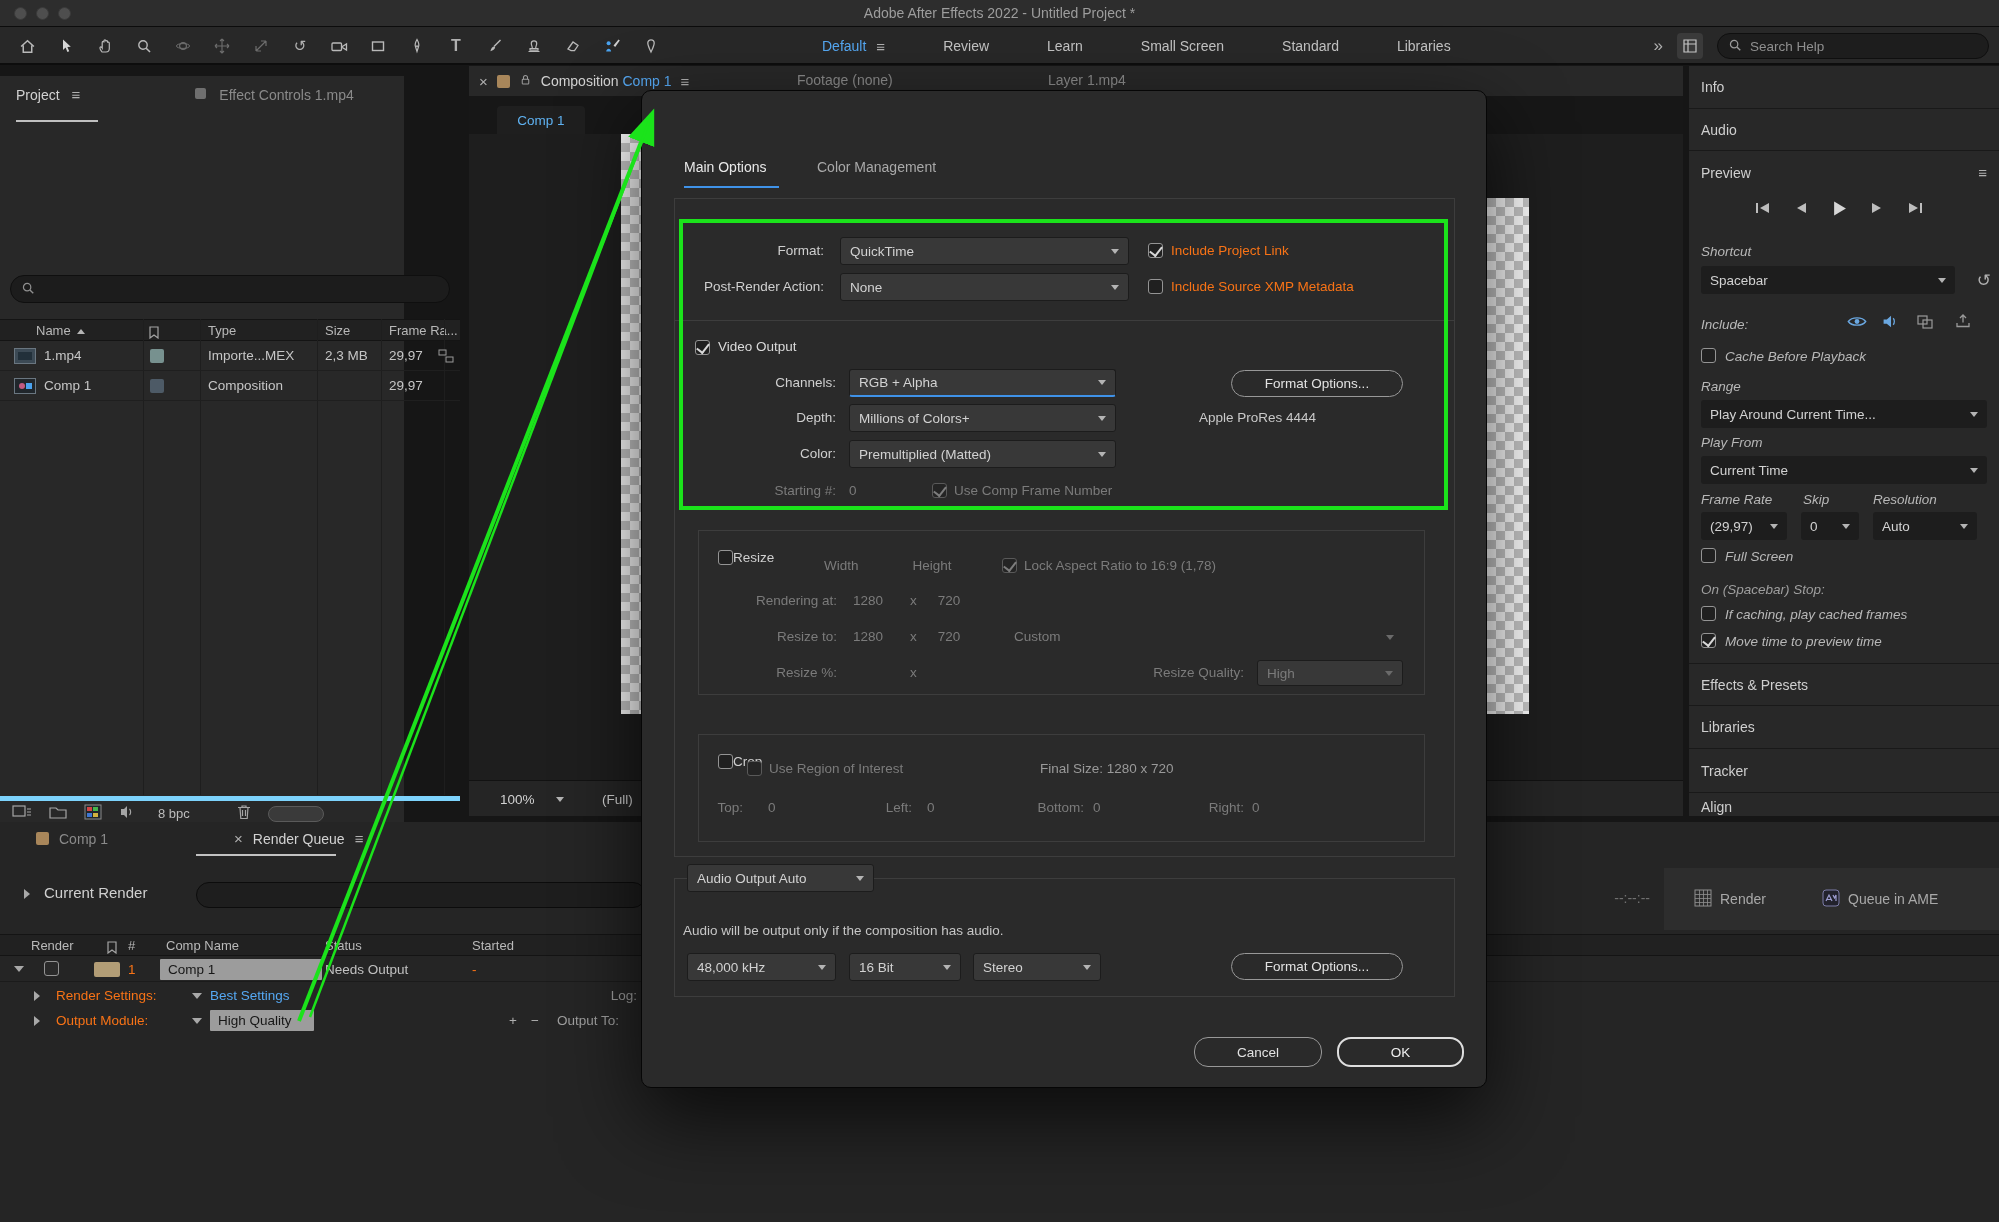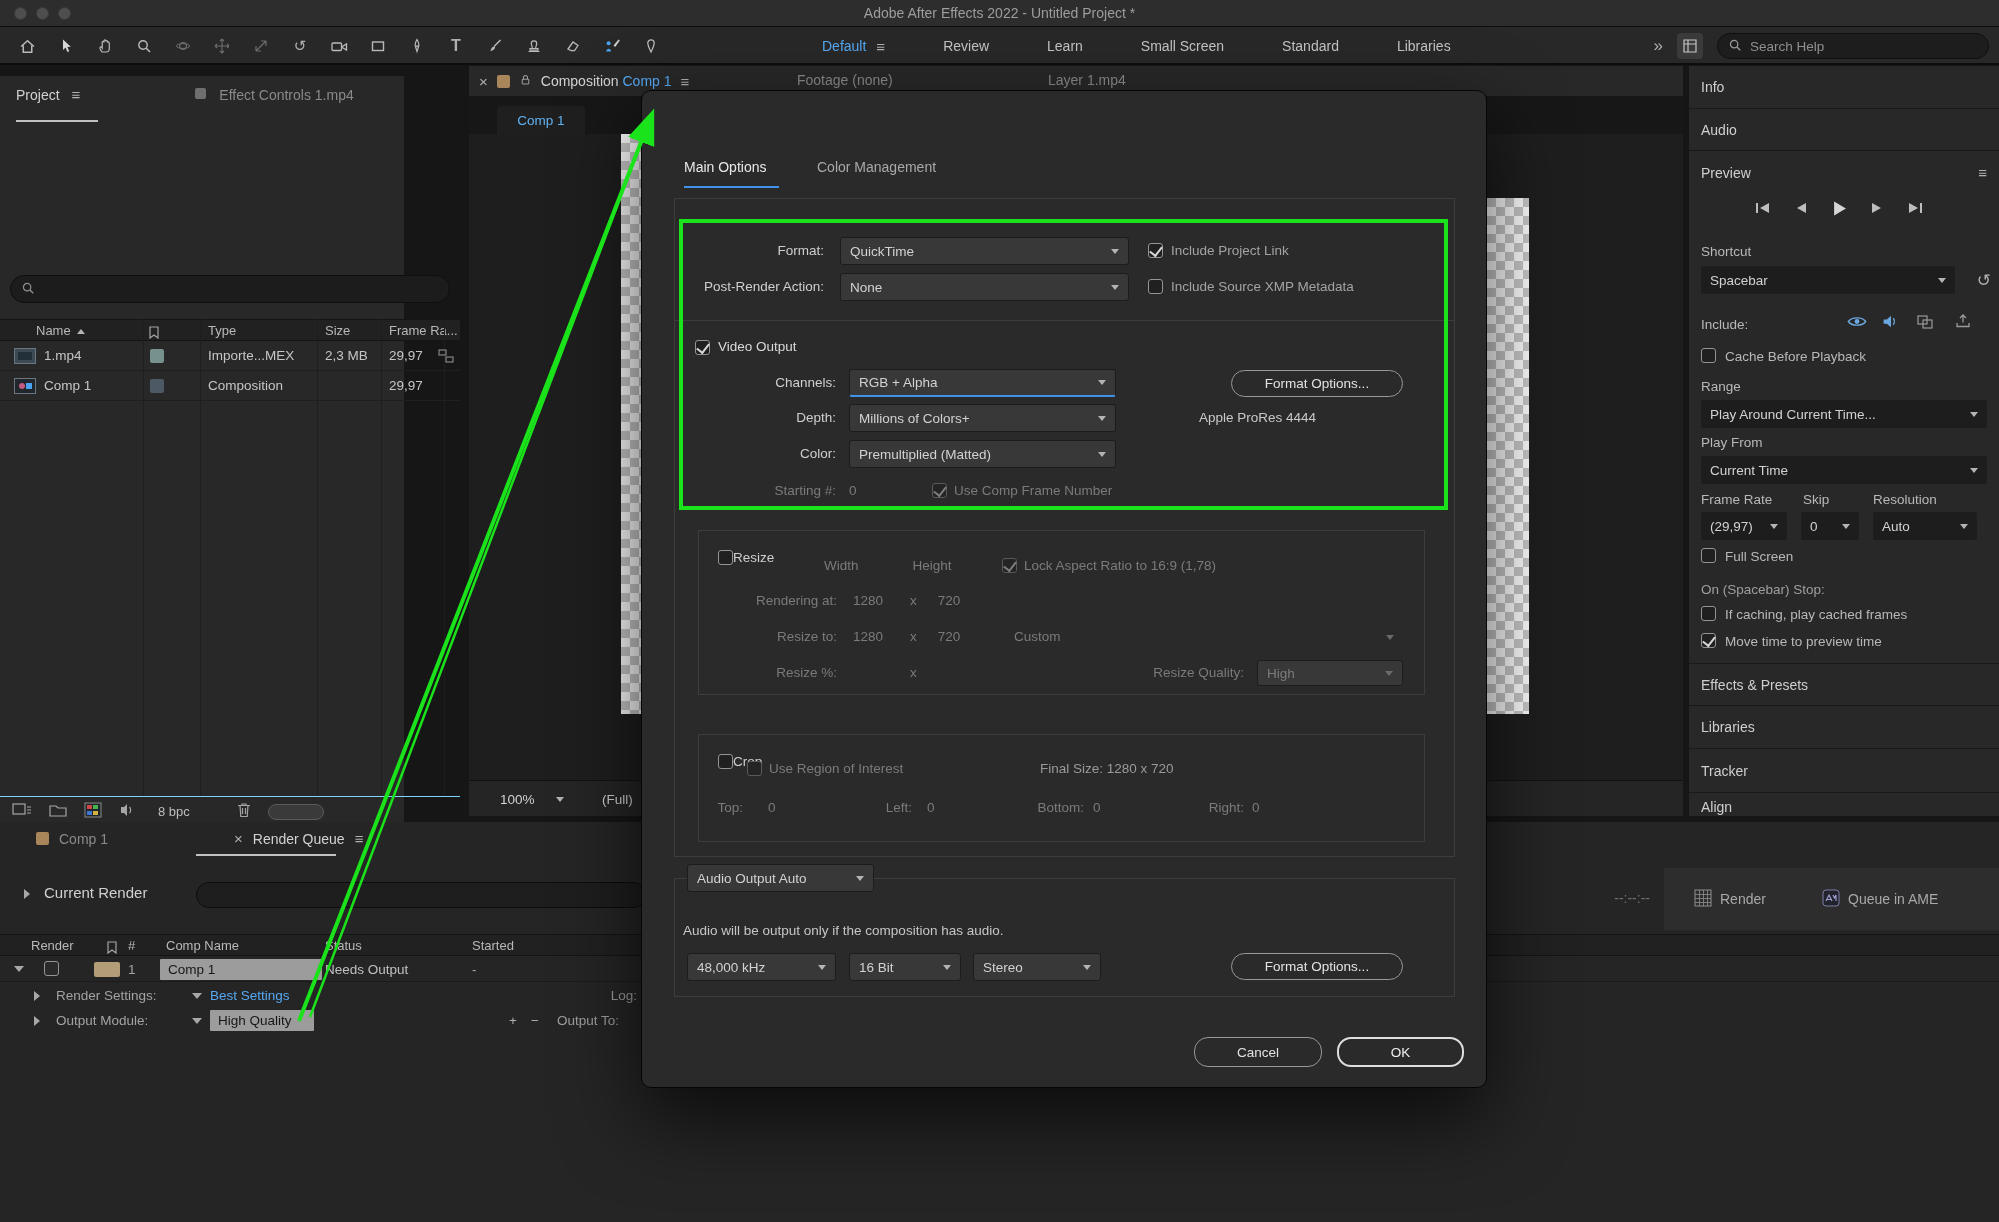--- a/index.html
+++ b/index.html
@@ -36,35 +36,35 @@
 .dd.dim .tri{border-top-color:#6a6a6a;}
 .tri-r{width:0;height:0;border-top:5px solid transparent;border-bottom:5px solid transparent;border-left:6.5px solid #a8a8a8;display:inline-block;}
 .tri-d{width:0;height:0;border-left:5px solid transparent;border-right:5px solid transparent;border-top:6.5px solid #a8a8a8;display:inline-block;}
 .cb{width:15px;height:15px;background:#202020;border:1px solid #949494;border-radius:3px;position:absolute;}
 .cb.on::after{content:"";position:absolute;left:3px;top:0;width:6px;height:10px;border-right:2px solid #d8d8d8;border-bottom:2px solid #d8d8d8;transform:rotate(38deg);}
 .cb.dim{border-color:#595959;background:#242424;}
 .cb.dim.on::after{border-color:#7d7d7d;}
 .btn{display:flex;align-items:center;justify-content:center;border:1px solid #989898;border-radius:14px;color:#e2e2e2;font-size:13.5px;background:transparent;}
 .lbl{position:absolute;text-align:right;line-height:28px;color:#cfcfcf;font-size:13.5px;}
 .lbl.dim,.txt.dim{color:var(--dis);}
-.txt{position:absolute;line-height:28px;font-size:13.5px;color:#a3a3a3;}
+.txt{position:absolute;line-height:28px;font-size:13.5px;color:#f97316;}
 
 #project-panel{position:absolute;left:0;top:76px;width:404px;height:750px;background:var(--panel);}
 #center-panel{position:absolute;left:469px;top:66px;width:1214px;height:750px;background:var(--well);}
 #right-panel{position:absolute;left:1689px;top:66px;width:310px;height:750px;background:var(--panel);}
 #bottom-panel{position:absolute;left:0;top:822px;width:1999px;height:400px;background:var(--panel2);}
 .tabtxt{font-size:14px;color:#d2d2d2;}
 .tabtxt.dim{color:#8a8a8a;}
 .sep-v{position:absolute;width:1px;background:#1e1e1e;}
 .checker{background-color:#ffffff;background-image:linear-gradient(45deg,#c9c9c9 25%,transparent 25%,transparent 75%,#c9c9c9 75%),linear-gradient(45deg,#c9c9c9 25%,transparent 25%,transparent 75%,#c9c9c9 75%);background-size:18px 18px;background-position:0 0,9px 9px;}
 .hdr-row{background:#212121;border-top:1px solid #141414;border-bottom:1px solid #141414;font-size:13px;color:#b9b9b9;}
 .cell{position:absolute;line-height:22px;font-size:13px;color:#b9b9b9;}
 .rowtxt{position:absolute;line-height:30px;font-size:13.5px;color:#c6c6c6;}
 .section-hdr{position:absolute;left:0;width:310px;border-top:1px solid #191919;background:var(--panel);display:flex;align-items:center;padding:0 12px;justify-content:space-between;font-size:14px;color:#cfcfcf;}
-.plabel{position:absolute;font-size:13.5px;color:#b8b8b8;}
+.plabel{position:absolute;font-size:13.5px;color:#b8b8b8;font-style:italic;}
 .ticon{display:flex;align-items:center;justify-content:center;width:24px;height:20px;}
 
 #dialog{position:absolute;left:641px;top:90px;width:846px;height:998px;background:#2a2a2a;border-radius:10px;border:1px solid #060606;box-shadow:0 30px 80px rgba(0,0,0,.7);z-index:10;overflow:hidden;}
 #dialog-title{position:absolute;left:0;top:0;width:100%;height:39px;background:#d2d2d2;color:#2d2d2d;font-weight:bold;font-size:16px;text-align:center;line-height:39px;}
 .groupbox{position:absolute;border:1px solid #3d3d3d;}
 .onborder{position:absolute;background:#2a2a2a;display:flex;align-items:center;gap:0;padding:0 8px;height:18px;margin-top:26px;}
 .onborder .cb{position:relative;flex:0 0 auto;}
 .onborder span{font-size:13.5px;color:#cfcfcf;}
 
 #annot-rect{position:absolute;left:679px;top:219px;width:769px;height:291px;border:4px solid var(--green);z-index:30;pointer-events:none;}
@@ -260,21 +260,21 @@
           <rect x="0.5" y="0.5" width="21" height="15" fill="#20262b" stroke="#6a7680"></rect>
           <circle cx="8" cy="8" r="3" fill="#c05a82"></circle>
           <rect x="12" y="5" width="6" height="6" fill="#4aa3f0"></rect>
         </svg></span>
     <span class="rowtxt" style="left:44px">Comp 1</span>
     <span style="position:absolute;left:150px;top:8px;width:14px;height:14px;background:#4d5a66;border-radius:2px"></span>
     <span class="rowtxt" style="left:208px">Composition</span>
     <span class="rowtxt" style="left:389px">29,97</span>
   </div>
 
-  <div style="position:absolute;left:0;bottom:0;width:460px;height:30px;border-top:1px solid #7dd3fc;display:flex;align-items:center;padding:0 12px;gap:17px">
+  <div style="position:absolute;left:0;bottom:0;width:460px;height:30px;border-top:5px solid #7dd3fc;display:flex;align-items:center;padding:0 12px;gap:17px">
     <span><svg width="20" height="16" viewBox="0 0 20 16">
           <rect x="1" y="2" width="12" height="10" fill="none" stroke="#a5a5a5" stroke-width="1.2"></rect>
           <path d="M15 5 H19 M15 8 H19 M15 11 H19" stroke="#a5a5a5" stroke-width="1.2"></path>
         </svg></span>
     <span><svg width="18" height="14" viewBox="0 0 18 14">
           <path d="M1 3 H7 L9 5 H17 V13 H1 Z" fill="none" stroke="#a5a5a5" stroke-width="1.2"></path>
         </svg></span>
     <span><svg width="18" height="16" viewBox="0 0 18 16">
           <rect x="1" y="1" width="16" height="14" fill="#20262b" stroke="#8a8a8a"></rect>
           <rect x="3" y="3" width="5" height="4" fill="#d24545"></rect>

